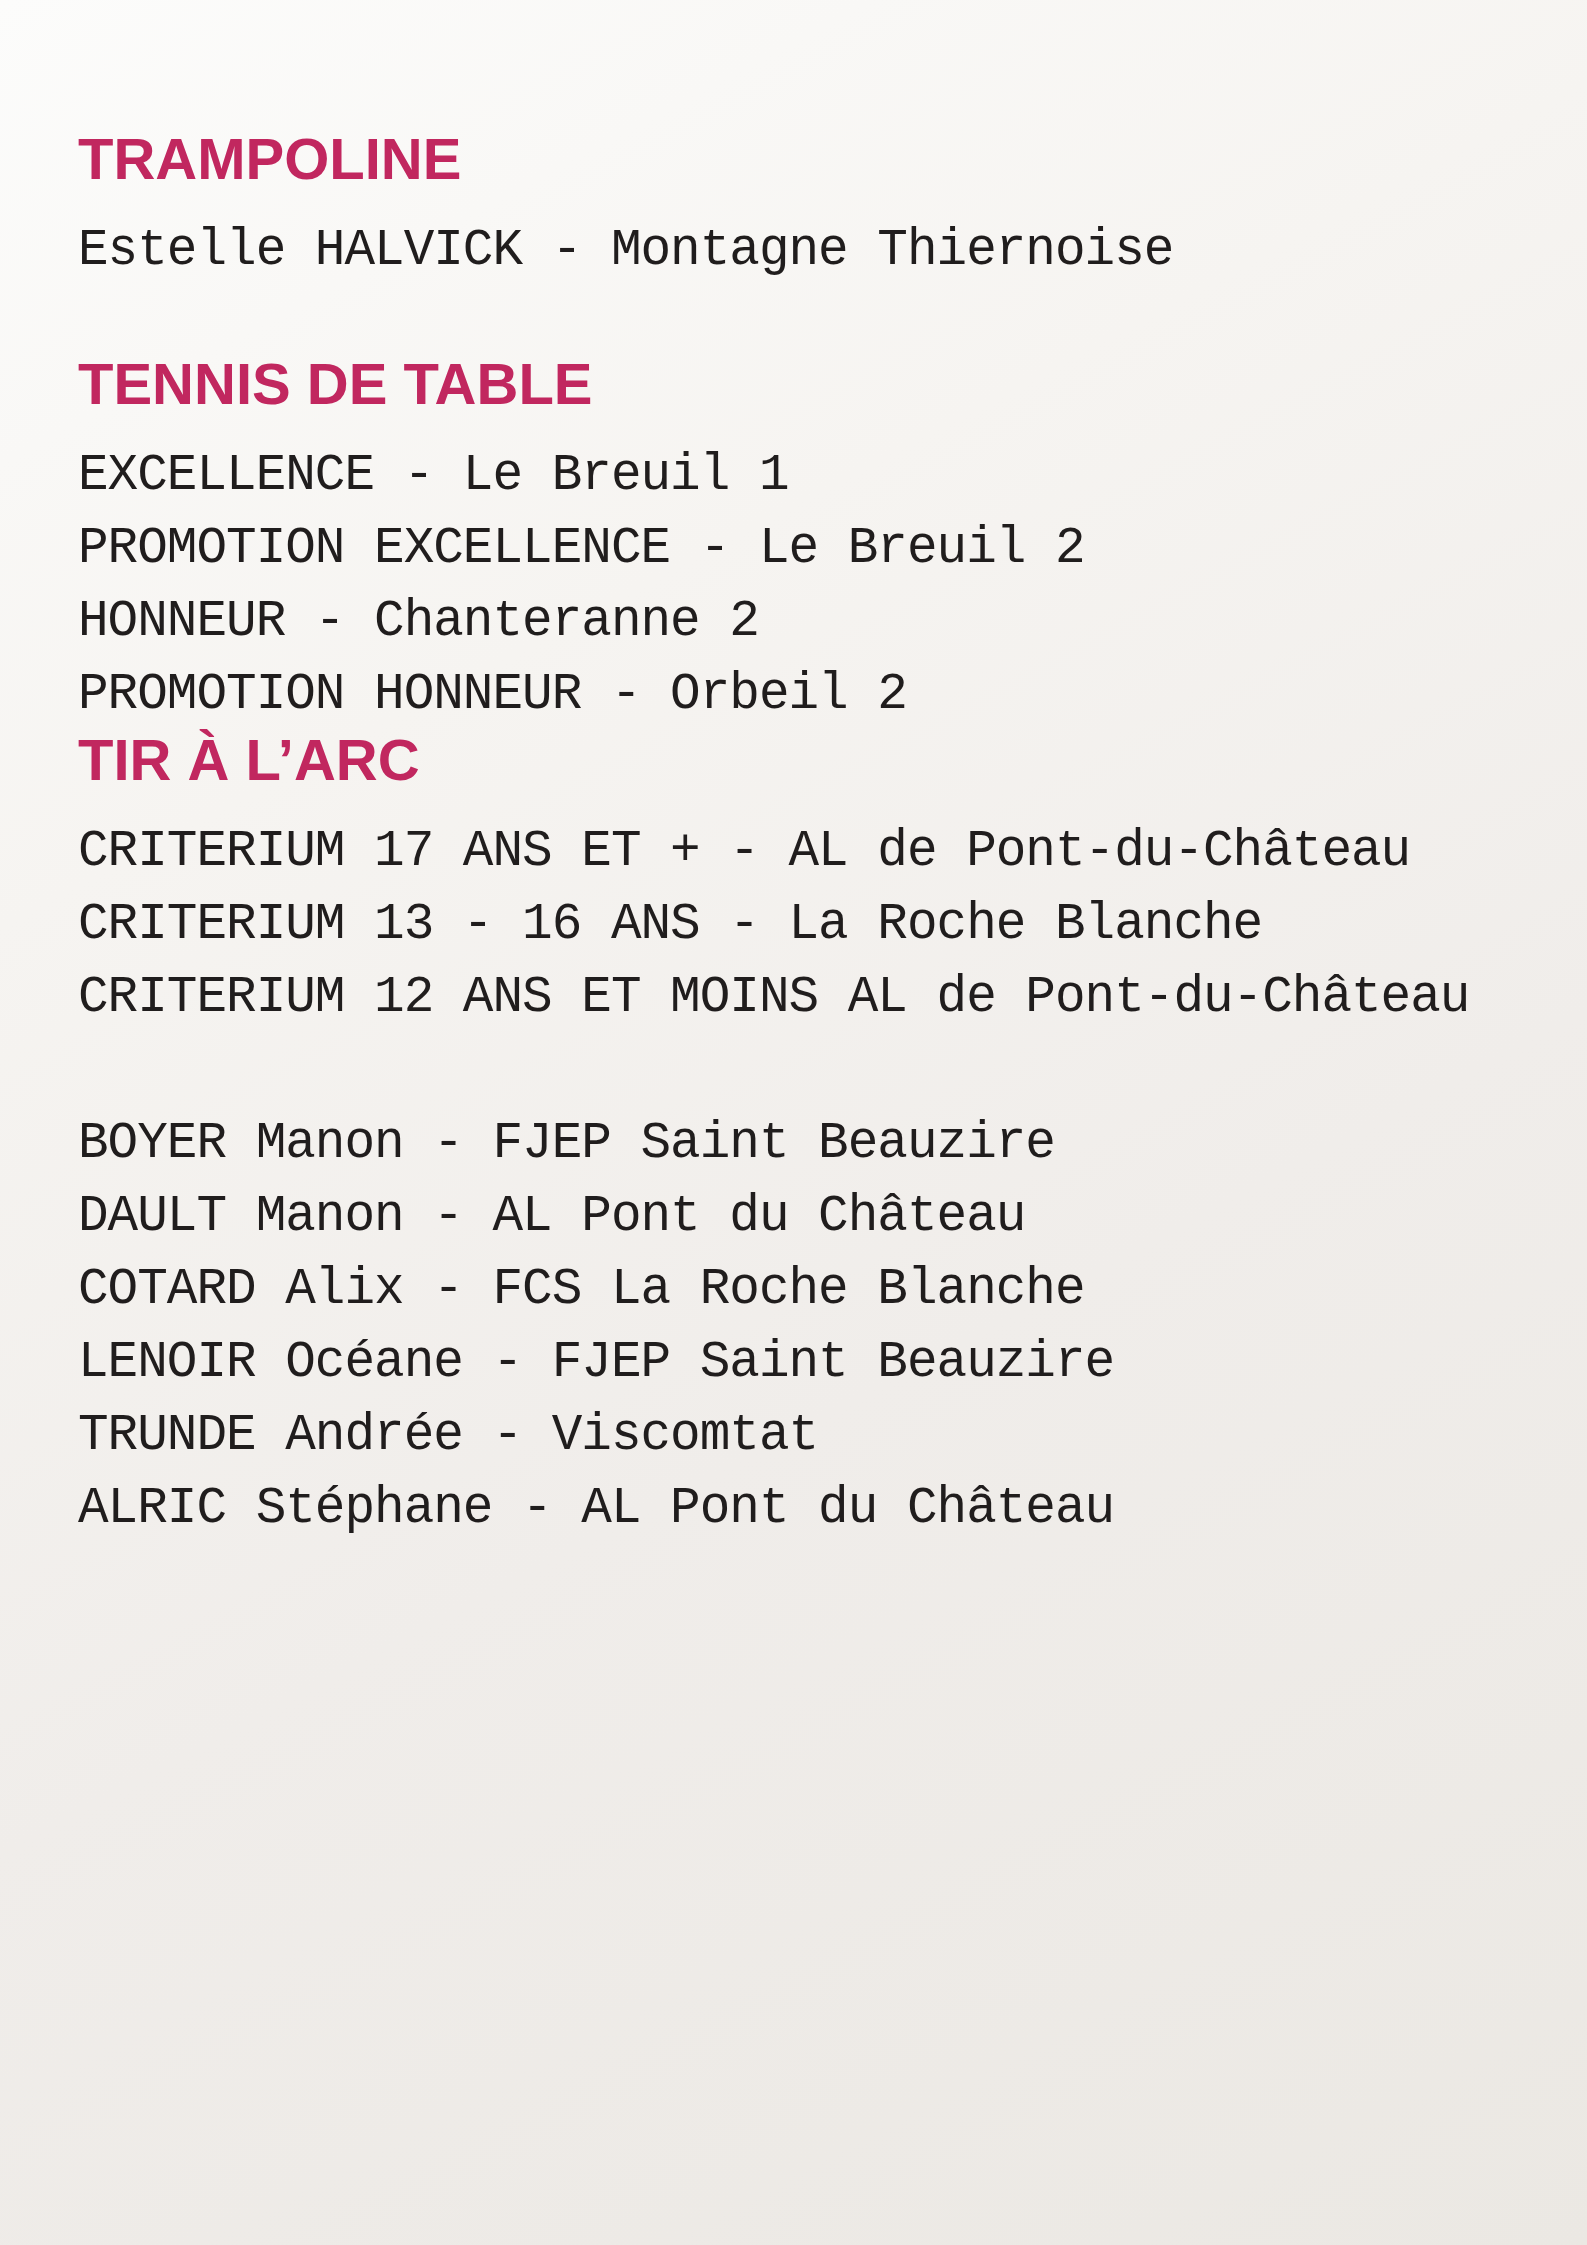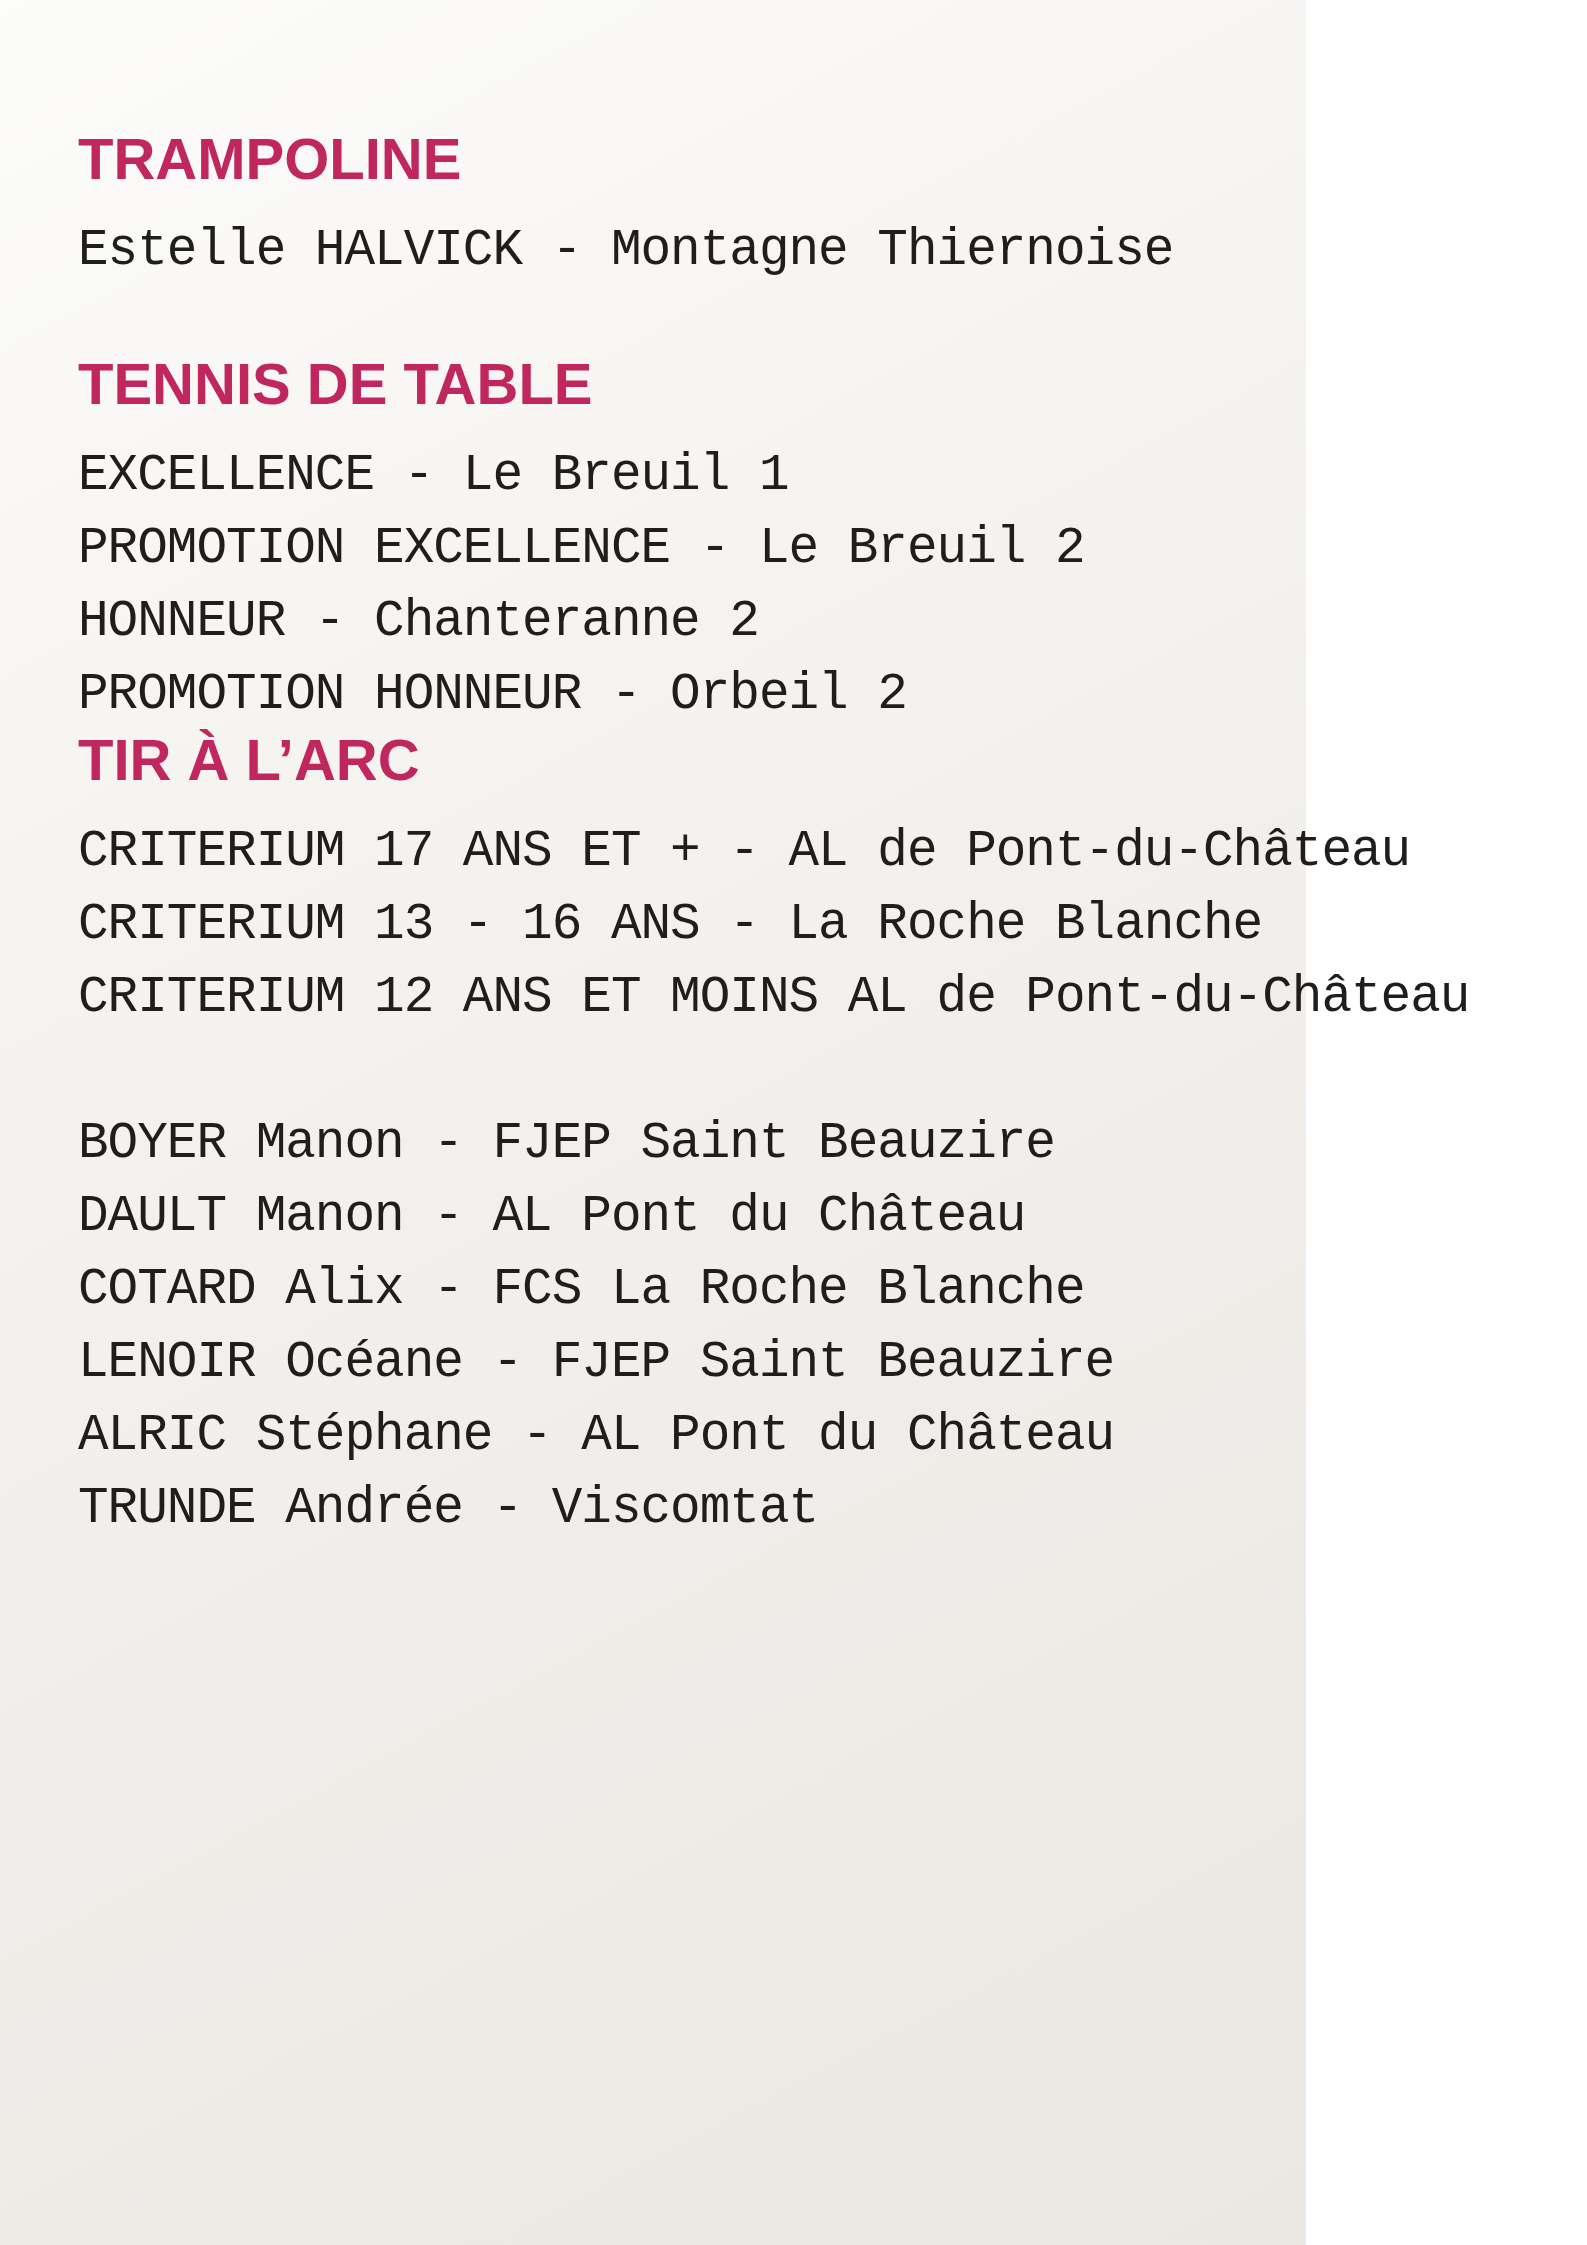--- a/index.html
+++ b/index.html
@@ -6,21 +6,21 @@
     margin: 0;
     padding: 0;
   }
   body {
     width: 1587px;
     height: 2245px;
     overflow: hidden;
   }
   .page {
     position: relative;
-    width: 1306px;
+    width: 1587px;
     height: 2245px;
     box-sizing: border-box;
     padding: 130px 78px 0 78px;
     background:
       linear-gradient(152deg, #fcfcfb 0%, #f6f4f1 30%, #f0edea 60%, #ebe8e3 100%);
     font-family: "Liberation Sans", sans-serif;
     -webkit-font-smoothing: antialiased;
   }
   .section {
     margin: 0;
@@ -75,18 +75,18 @@
     <div class="result-group">
       <p class="result-line">CRITERIUM 17 ANS ET + - AL de Pont-du-Château</p>
       <p class="result-line">CRITERIUM 13 - 16 ANS - La Roche Blanche</p>
       <p class="result-line">CRITERIUM 12 ANS ET MOINS AL de Pont-du-Château</p>
     </div>
     <div class="result-group">
       <p class="result-line">BOYER Manon - FJEP Saint Beauzire</p>
       <p class="result-line">DAULT Manon - AL Pont du Château</p>
       <p class="result-line">COTARD Alix - FCS La Roche Blanche</p>
       <p class="result-line">LENOIR Océane - FJEP Saint Beauzire</p>
+      <p class="result-line">TRUNDE Andrée - Viscomtat</p>
       <p class="result-line">ALRIC Stéphane - AL Pont du Château</p>
-      <p class="result-line">TRUNDE Andrée - Viscomtat</p>
     </div>
   </section>
 
 </div>
 
 </body></html>

